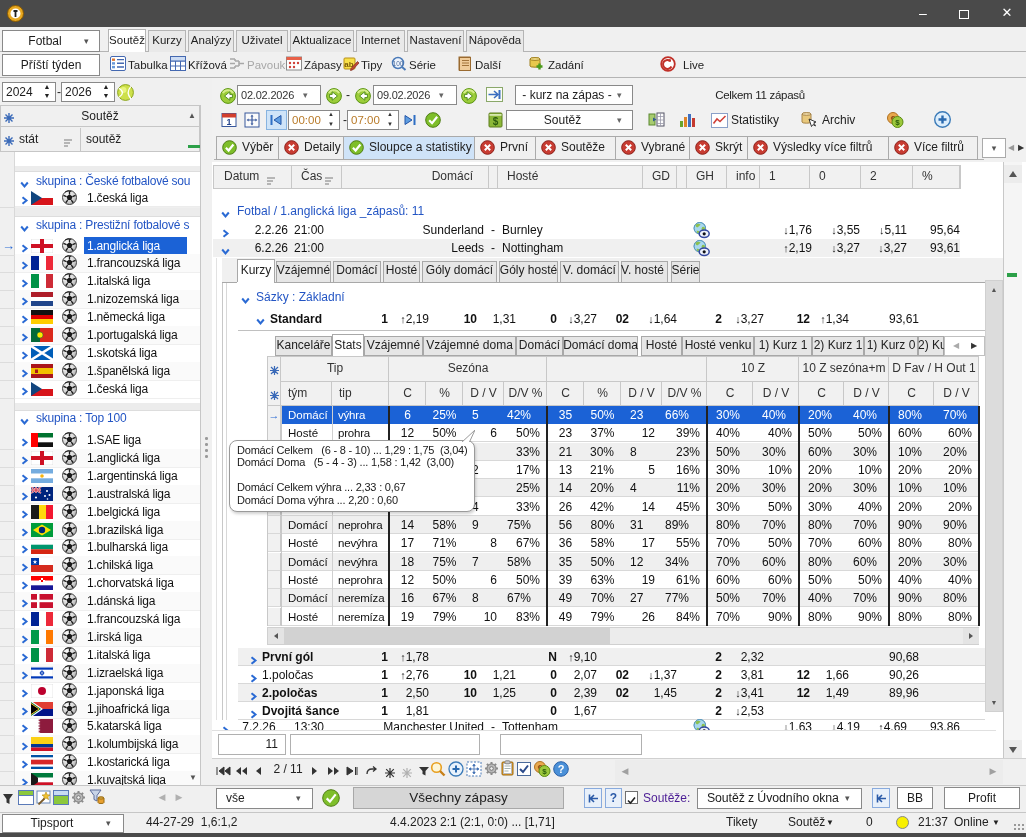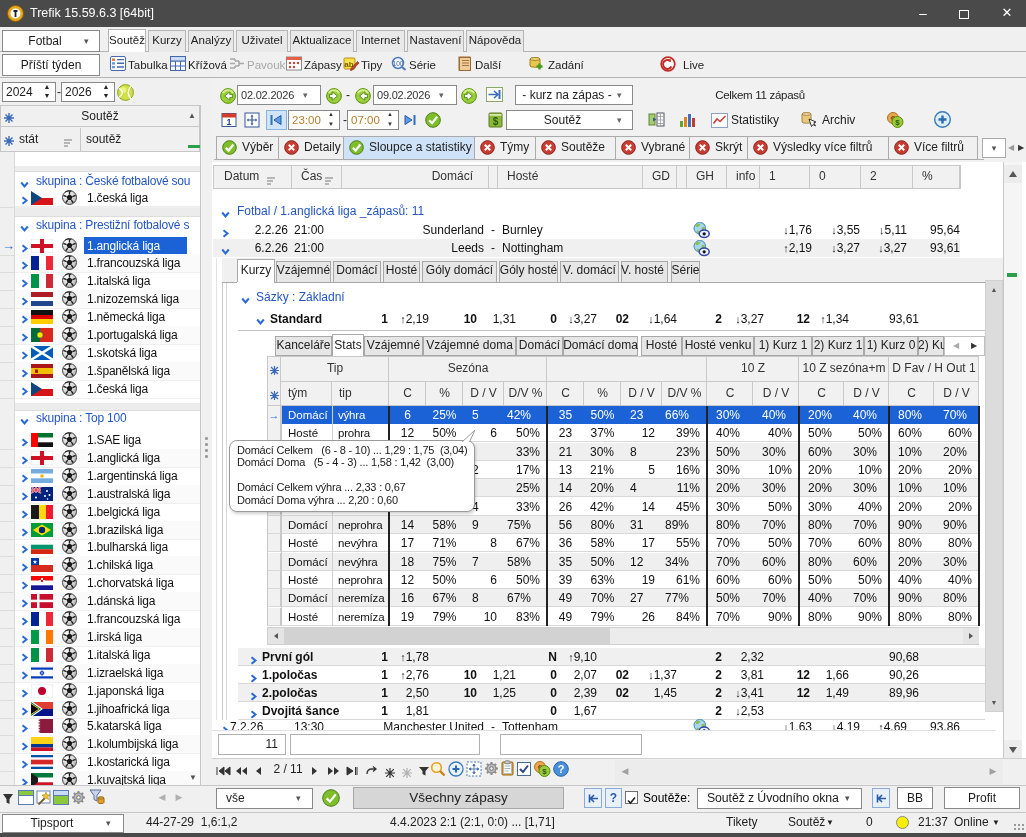--- a/index.html
+++ b/index.html
@@ -11,21 +11,20 @@
 .icon svg{position:static}
 
 </style></head><body>
 <div id="root">
 <div style="left:0px;top:0px;width:1026px;height:27px;background:#4a4a4a"></div>
 <div class="icon" style="left:7px;top:5px;width:17px;height:17px;"><svg width="17" height="17" viewBox="0 0 17 17">
         <circle cx="8.5" cy="8.5" r="8" fill="#e8a820" stroke="#8a5a00"></circle>
         <circle cx="8.5" cy="8.5" r="5" fill="#fff"></circle>
         <path d="M6.5 6 H10.5 M8.5 6 L8.5 12" stroke="#222" stroke-width="1.8"></path>
       </svg></div>
-<div class="t" style="left:30px;top:0px;width:300px;height:27px;line-height:27px;color:#fff;font-size:12.5px">Trefik 15.59.6.3 [64bit]</div>
 <div class="t" style="left:908px;top:0px;width:30px;height:26px;line-height:26px;color:#fff;font-size:14px;text-align:center">–</div>
 <div style="left:959px;top:10px;width:10px;height:9px;border:1.5px solid #fff"></div>
 <div class="t" style="left:996px;top:0px;width:22px;height:26px;line-height:26px;color:#fff;font-size:13px;text-align:center">✕</div>
 <div style="left:0px;top:27px;width:1026px;height:25px;background:#f0f0f0;border-bottom:1px solid #b4b4b4"></div>
 <div class="box" style="left:2px;top:30px;width:98px;height:22px;"></div>
 <div class="t" style="left:10px;top:30px;width:70px;height:22px;line-height:22px;text-align:center;font-size:12px">Fotbal</div>
 <div class="t" style="left:84px;top:30px;width:12px;height:22px;line-height:22px;color:#555;font-size:9px">▾</div>
 <div style="left:108px;top:29px;width:38px;height:23px;background:#fff;border:1px solid #b4b4b4;border-bottom:none"></div>
 <div class="t" style="left:108px;top:30px;width:38px;height:21px;line-height:21px;text-align:center;font-size:11.5px;color:#222">Soutěž</div>
 <div style="left:148px;top:30px;width:38px;height:22px;background:#e9e9e9;border:1px solid #b4b4b4;border-bottom:none"></div>
@@ -1017,21 +1016,21 @@
         <rect x="1" y="1" width="14" height="14" fill="#fbfbfb" stroke="#39589c"></rect>
         <path d="M8 4 L8 12 M4 8 L12 8" stroke="#39589c" stroke-width="1.2"></path>
         <path d="M8 2.6 L6.5 4.6 L9.5 4.6 Z M8 13.4 L6.5 11.4 L9.5 11.4 Z M2.6 8 L4.6 6.5 L4.6 9.5 Z M13.4 8 L11.4 6.5 L11.4 9.5 Z" fill="#39589c"></path>
       </svg></div>
 <div style="left:266px;top:110px;width:21px;height:20px;background:#cfe4f8;border:1px solid #88b4e0"></div>
 <div class="icon" style="left:268px;top:112px;width:16px;height:16px;"><svg width="16" height="16" viewBox="0 0 16 16">
         <rect x="2.5" y="3" width="2" height="10" fill="#2f6fc4"></rect>
         <path d="M13 3.5 L6 8 L13 12.5 Z" fill="#5e9de0" stroke="#2456a8"></path>
       </svg></div>
 <div class="box" style="left:288px;top:110px;width:52px;height:20px;"></div>
-<div class="t" style="left:292px;top:110px;width:38px;height:20px;line-height:20px;font-size:11.5px;color:#b87a28">23:00</div>
+<div class="t" style="left:292px;top:110px;width:38px;height:20px;line-height:20px;font-size:11.5px;color:#b87a28">00:00</div>
 <div class="t" style="left:324px;top:109px;width:14px;height:11px;line-height:11px;font-size:6px;color:#333;text-align:center">▲</div>
 <div class="t" style="left:324px;top:119px;width:14px;height:11px;line-height:11px;font-size:6px;color:#333;text-align:center">▼</div>
 <div class="t" style="left:341px;top:110px;width:8px;height:20px;line-height:20px;text-align:center">-</div>
 <div class="box" style="left:347px;top:110px;width:52px;height:20px;"></div>
 <div class="t" style="left:351px;top:110px;width:38px;height:20px;line-height:20px;font-size:11.5px;color:#b87a28">07:00</div>
 <div class="t" style="left:383px;top:109px;width:14px;height:11px;line-height:11px;font-size:6px;color:#333;text-align:center">▲</div>
 <div class="t" style="left:383px;top:119px;width:14px;height:11px;line-height:11px;font-size:6px;color:#333;text-align:center">▼</div>
 <div class="icon" style="left:402px;top:112px;width:16px;height:16px;"><svg width="16" height="16" viewBox="0 0 16 16">
         <path d="M3 3.5 L10 8 L3 12.5 Z" fill="#5e9de0" stroke="#2456a8"></path>
         <rect x="11.5" y="3" width="2" height="10" fill="#2f6fc4"></rect>
@@ -1098,21 +1097,21 @@
 <div class="icon" style="left:349px;top:140px;width:15px;height:15px;"><svg width="15" height="15" viewBox="0 0 15 15">
         <circle cx="7.5" cy="7.5" r="6.8" fill="#7ebe2a" stroke="#4e7d13"></circle>
         <path d="M3.9000000000000004 7.800000000000001 L6.6 10.5 L11.4 4.5" stroke="#fff" stroke-width="2.2" fill="none"></path>
       </svg></div>
 <div class="t" style="left:369px;top:136px;width:105px;height:23px;line-height:23px;font-size:12px;color:#222">Sloupce a statistiky</div>
 <div style="left:474px;top:136px;width:61px;height:24px;background:#f0f0f0;border:1px solid #aaa;border-right:none"></div>
 <div class="icon" style="left:480px;top:140px;width:15px;height:15px;"><svg width="15" height="15" viewBox="0 0 15 15">
         <circle cx="7.5" cy="7.5" r="6.8" fill="#c83c32" stroke="#8c1f18"></circle>
         <path d="M4.8 4.8 L10.200000000000001 10.200000000000001 M10.200000000000001 4.8 L4.8 10.200000000000001" stroke="#fff" stroke-width="2" fill="none"></path>
       </svg></div>
-<div class="t" style="left:500px;top:136px;width:35px;height:23px;line-height:23px;font-size:12px;color:#222">Týmy</div>
+<div class="t" style="left:500px;top:136px;width:35px;height:23px;line-height:23px;font-size:12px;color:#222">První</div>
 <div style="left:535px;top:136px;width:80px;height:24px;background:#f0f0f0;border:1px solid #aaa;border-right:none"></div>
 <div class="icon" style="left:541px;top:140px;width:15px;height:15px;"><svg width="15" height="15" viewBox="0 0 15 15">
         <circle cx="7.5" cy="7.5" r="6.8" fill="#c83c32" stroke="#8c1f18"></circle>
         <path d="M4.8 4.8 L10.200000000000001 10.200000000000001 M10.200000000000001 4.8 L4.8 10.200000000000001" stroke="#fff" stroke-width="2" fill="none"></path>
       </svg></div>
 <div class="t" style="left:561px;top:136px;width:54px;height:23px;line-height:23px;font-size:12px;color:#222">Soutěže</div>
 <div style="left:615px;top:136px;width:74px;height:24px;background:#f0f0f0;border:1px solid #aaa;border-right:none"></div>
 <div class="icon" style="left:621px;top:140px;width:15px;height:15px;"><svg width="15" height="15" viewBox="0 0 15 15">
         <circle cx="7.5" cy="7.5" r="6.8" fill="#c83c32" stroke="#8c1f18"></circle>
         <path d="M4.8 4.8 L10.200000000000001 10.200000000000001 M10.200000000000001 4.8 L4.8 10.200000000000001" stroke="#fff" stroke-width="2" fill="none"></path>
@@ -1585,21 +1584,21 @@
 <div class="t" style="left:379px;top:648px;width:50px;height:18px;line-height:18px;font-size:12px;color:#111;text-align:right"><span style="font-size:11px;color:#222">↑</span>1,78</div>
 <div class="t" style="left:527px;top:648px;width:30px;height:18px;line-height:18px;font-size:12px;color:#111;font-weight:bold;text-align:right">N</div>
 <div class="t" style="left:547px;top:648px;width:50px;height:18px;line-height:18px;font-size:12px;color:#111;text-align:right"><span style="font-size:11px;color:#222">↑</span>9,10</div>
 <div class="t" style="left:692px;top:648px;width:30px;height:18px;line-height:18px;font-size:12px;color:#111;font-weight:bold;text-align:right">2</div>
 <div class="t" style="left:714px;top:648px;width:50px;height:18px;line-height:18px;font-size:12px;color:#111;text-align:right">2,32</div>
 <div class="t" style="left:886px;top:648px;width:33px;height:18px;line-height:18px;font-size:12px;color:#111;text-align:right">90,68</div>
 <div style="left:238px;top:666px;width:747px;height:18px;background:#fff;border-bottom:1px solid #d8d8d8"></div>
 <div class="icon" style="left:248px;top:670px;width:11px;height:11px;"><svg width="11" height="11" viewBox="0 0 11 11">
         <path d="M3.5 2.2 L7.5 5.5 L3.5 8.8" stroke="#2a6ad4" stroke-width="2" fill="none"></path>
       </svg></div>
-<div class="t" style="left:262px;top:666px;width:110px;height:18px;line-height:18px;font-size:12px;color:#111;font-weight:bold">1.poločas</div>
+<div class="t" style="left:262px;top:666px;width:110px;height:18px;line-height:18px;font-size:12px;color:#111;font-weight:normal">1.poločas</div>
 <div class="t" style="left:358px;top:666px;width:30px;height:18px;line-height:18px;font-size:12px;color:#111;font-weight:bold;text-align:right">1</div>
 <div class="t" style="left:379px;top:666px;width:50px;height:18px;line-height:18px;font-size:12px;color:#111;text-align:right"><span style="font-size:11px;color:#222">↑</span>2,76</div>
 <div class="t" style="left:447px;top:666px;width:30px;height:18px;line-height:18px;font-size:12px;color:#111;font-weight:bold;text-align:right">10</div>
 <div class="t" style="left:466px;top:666px;width:50px;height:18px;line-height:18px;font-size:12px;color:#111;text-align:right">1,21</div>
 <div class="t" style="left:527px;top:666px;width:30px;height:18px;line-height:18px;font-size:12px;color:#111;font-weight:bold;text-align:right">0</div>
 <div class="t" style="left:547px;top:666px;width:50px;height:18px;line-height:18px;font-size:12px;color:#111;text-align:right">2,07</div>
 <div class="t" style="left:599px;top:666px;width:30px;height:18px;line-height:18px;font-size:12px;color:#111;font-weight:bold;text-align:right">02</div>
 <div class="t" style="left:627px;top:666px;width:50px;height:18px;line-height:18px;font-size:12px;color:#111;text-align:right"><span style="font-size:11px;color:#222">↓</span>1,37</div>
 <div class="t" style="left:692px;top:666px;width:30px;height:18px;line-height:18px;font-size:12px;color:#111;font-weight:bold;text-align:right">2</div>
 <div class="t" style="left:714px;top:666px;width:50px;height:18px;line-height:18px;font-size:12px;color:#111;text-align:right">3,81</div>
@@ -1635,21 +1634,21 @@
 <div class="t" style="left:547px;top:702px;width:50px;height:18px;line-height:18px;font-size:12px;color:#111;text-align:right">1,67</div>
 <div class="t" style="left:692px;top:702px;width:30px;height:18px;line-height:18px;font-size:12px;color:#111;font-weight:bold;text-align:right">2</div>
 <div class="t" style="left:714px;top:702px;width:50px;height:18px;line-height:18px;font-size:12px;color:#111;text-align:right"><span style="font-size:11px;color:#222">↓</span>2,53</div>
 <div style="left:985px;top:280px;width:18px;height:432px;background:#dcdcdc;border:1px solid #d0d0d0"></div>
 <div class="t" style="left:985px;top:283px;width:18px;height:14px;line-height:14px;font-size:7px;color:#555;text-align:center">▲</div>
 <div class="t" style="left:985px;top:696px;width:18px;height:14px;line-height:14px;font-size:7px;color:#555;text-align:center">▼</div>
 <div style="left:213px;top:720px;width:790px;height:10px;background:#fff"></div>
 <div class="icon" style="left:220px;top:722px;width:11px;height:11px;"><svg width="11" height="11" viewBox="0 0 11 11">
         <path d="M3.5 2.2 L7.5 5.5 L3.5 8.8" stroke="#2a6ad4" stroke-width="2" fill="none"></path>
       </svg></div>
-<div class="t" style="left:230px;top:718px;width:58px;height:18px;line-height:18px;font-size:12px;color:#111;text-align:left">7.2.26</div>
+<div class="t" style="left:230px;top:718px;width:58px;height:18px;line-height:18px;font-size:12px;color:#111;text-align:center">7.2.26</div>
 <div class="t" style="left:294px;top:718px;width:40px;height:18px;line-height:18px;font-size:12px;color:#111">13:30</div>
 <div class="t" style="left:330px;top:718px;width:154px;height:18px;line-height:18px;font-size:12px;color:#111;text-align:right">Manchester United</div>
 <div class="t" style="left:486px;top:718px;width:14px;height:18px;line-height:18px;font-size:12px;color:#111;text-align:center">-</div>
 <div class="t" style="left:502px;top:718px;width:140px;height:18px;line-height:18px;font-size:12px;color:#111">Tottenham</div>
 <div style="left:693px;top:719px;width:17px;height:11px;overflow:hidden">
       <div style="left:0;top:0;width:17px;height:17px">
         <svg width="17" height="17" viewBox="0 0 17 17">
           <circle cx="6.8" cy="6.2" r="5.7" fill="#aederf" stroke="#5a9ac0"></circle>
           <circle cx="6.8" cy="6.2" r="5.7" fill="#a8d8ee" stroke="#5a9ac0"></circle>
           <path d="M2.6 2.6 Q5.6 1 7.6 2.6 Q6 4.6 4.2 5.6 Q2.2 5 2.6 2.6 Z" fill="#8cc050"></path>
@@ -1761,21 +1760,21 @@
           <path d="M11 6.5 H4 M7 3 L3.5 6.5 L7 10 M2.5 2.5 V10.5" stroke="#2a5aa8" stroke-width="1.6" fill="none"></path>
         </svg>
       </div>
     </div>
 <div style="left:605px;top:788px;width:17px;height:20px;background:#e8f0fa;border:1px solid #88aadd"></div>
 <div class="t" style="left:605px;top:788px;width:17px;height:20px;line-height:20px;color:#2a5aa8;font-size:12px;font-weight:bold;text-align:center">?</div>
 <div style="left:625px;top:791px;width:13px;height:13px;background:#fff;border:1px solid #707070"></div>
 <div class="icon" style="left:626px;top:792px;width:11px;height:11px;"><svg width="11" height="11" viewBox="0 0 11 11">
         <path d="M2 5.5 L4.5 8 L9 2.5" stroke="#222" stroke-width="1.6" fill="none"></path>
       </svg></div>
-<div class="t" style="left:643px;top:788px;width:60px;height:21px;line-height:21px;font-size:12px;color:#000000">Soutěže:</div>
+<div class="t" style="left:643px;top:788px;width:60px;height:21px;line-height:21px;font-size:12px;color:#4c1d95">Soutěže:</div>
 <div class="box" style="left:697px;top:788px;width:165px;height:21px;"></div>
 <div class="t" style="left:707px;top:788px;width:140px;height:21px;line-height:21px;font-size:12.3px;letter-spacing:-0.1px">Soutěž z Úvodního okna</div>
 <div class="t" style="left:845px;top:788px;width:14px;height:21px;line-height:21px;color:#555;font-size:9px">▾</div>
 <div style="left:872px;top:788px;width:18px;height:20px;background:#e8f0fa;border:1px solid #88aadd">
       <div style="left:2px;top:3px;width:13px;height:13px">
         <svg width="13" height="13" viewBox="0 0 13 13">
           <path d="M11 6.5 H4 M7 3 L3.5 6.5 L7 10 M2.5 2.5 V10.5" stroke="#2a5aa8" stroke-width="1.6" fill="none"></path>
         </svg>
       </div>
     </div>

